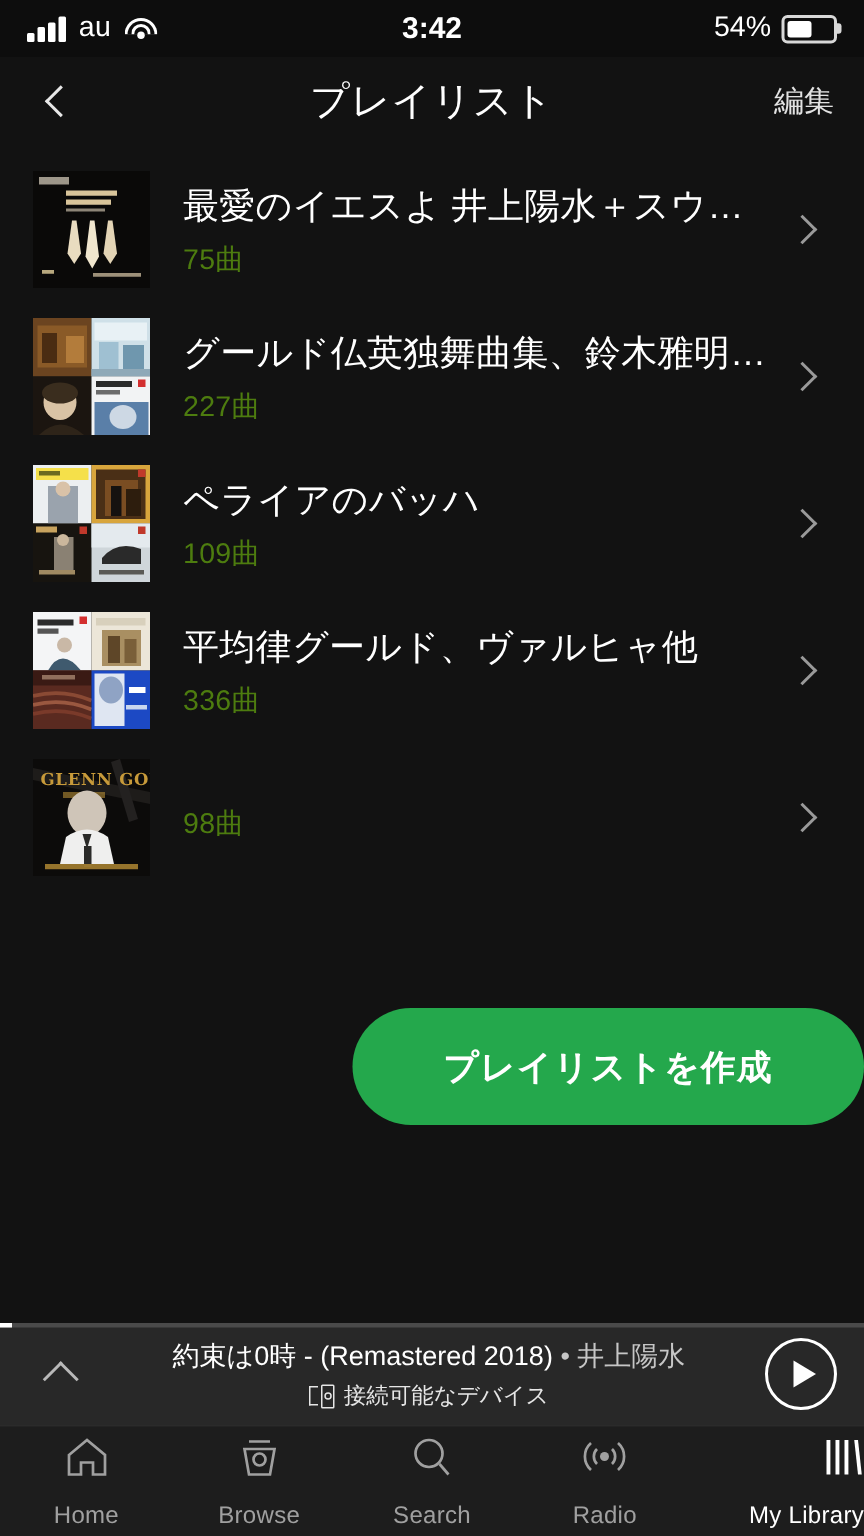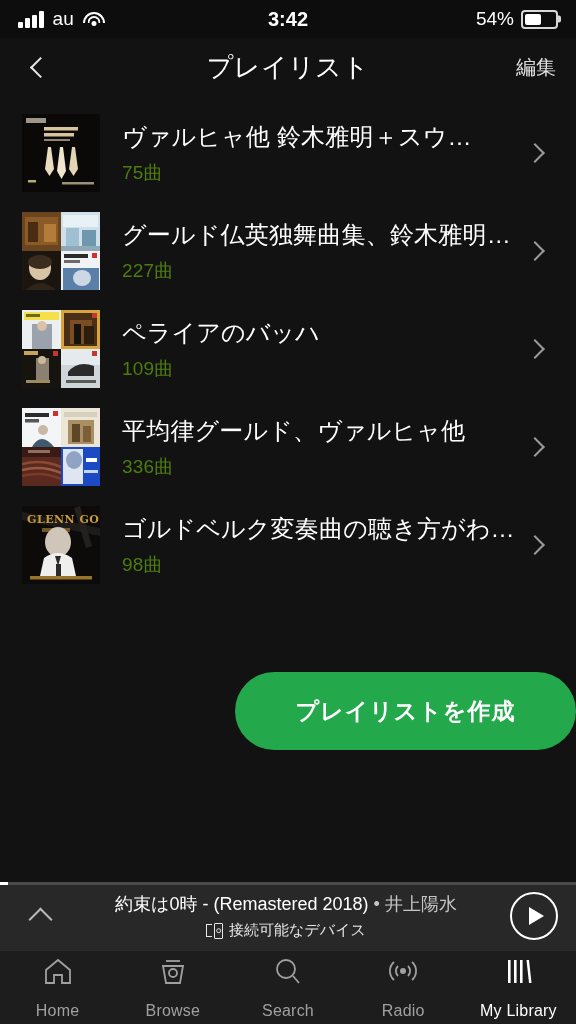--- a/index.html
+++ b/index.html
@@ -103,21 +103,21 @@
     flex:0 0 48px; }
   .play-tri { width:0; height:0; border-left:15px solid #fff;
     border-top:9px solid transparent; border-bottom:9px solid transparent;
     margin-left:4px; }
 
   
   .tabbar { position:absolute; left:0; right:0; bottom:0; height:74px;
     background:#1d1d1d; display:flex; border-top:1px solid #2b2b2b; }
   .tab { flex:1; display:flex; flex-direction:column; align-items:center;
     justify-content:center; gap:16px; cursor:pointer; color:#a0a0a0; }
-  .tab.active { color:#fff; }
+  .tab.active { color:#fff;align-items:flex-end; }
   .tab-label { font-size:16px; letter-spacing:.2px; }
   .tab-ico { height:30px; display:flex; align-items:center; justify-content:center; }
   svg { display:block; }
 </style>
 </head>
 <body>
 
 <div class="statusbar">
   <div class="sb-left">
     <div class="bars">
@@ -161,21 +161,21 @@
         <rect x="22" y="19" width="30" height="3.5" fill="#d8c49a"></rect>
         <rect x="22" y="25" width="26" height="2" fill="#8d8577"></rect>
         <path d="M26 33 l3 0 l3 22 l-4.5 7 l-4.5 -7 z" fill="#e9dcc0"></path>
         <path d="M38 33 l3 0 l3 24 l-4.5 8 l-4.5 -8 z" fill="#f0e6ce"></path>
         <path d="M50 33 l3 0 l3 22 l-4.5 7 l-4.5 -7 z" fill="#e3d4b5"></path>
         <rect x="6" y="66" width="8" height="2.5" fill="#b8a87e"></rect>
         <rect x="40" y="68" width="32" height="2.5" fill="#9d9079"></rect>
       </svg>
     </div>
     <div class="row-text">
-      <div class="row-title">ヴァルヒャ他 鈴木雅明＋スウ…</div>
+      <div class="row-title">最愛のイエスよ 井上陽水＋スウ…</div>
       <div class="row-sub">75曲</div>
     </div>
     <div class="chev-right"></div>
   </div>
 
   <div class="row">
     <div class="cover">
       <svg width="78" height="78" viewBox="0 0 78 78">
         <rect width="78" height="78" fill="#111"></rect>
         <g>
@@ -309,21 +309,20 @@
         <text x="5" y="17" font-family="DejaVu Serif, serif" font-size="11" font-weight="bold" fill="#c79a3a" letter-spacing="0.5">GLENN GOULD</text>
         <rect x="20" y="22" width="28" height="4" fill="#c79a3a" opacity=".55"></rect>
         <ellipse cx="36" cy="36" rx="13" ry="15" fill="#cfc5b8"></ellipse>
         <path d="M22 52 q14 -10 28 0 l4 18 l-36 0 z" fill="#efefee"></path>
         <path d="M33 50 l3 10 l3 -10 z" fill="#2a2a28"></path>
         <rect x="34" y="58" width="5" height="14" fill="#2a2a28"></rect>
         <rect x="8" y="70" width="62" height="3.5" fill="#b98f34" opacity=".8"></rect>
       </svg>
     </div>
     <div class="row-text">
-      <div class="row-title">ゴルドベルク変奏曲の聴き方がわ…</div>
       <div class="row-sub">98曲</div>
     </div>
     <div class="chev-right"></div>
   </div>
 
 </div>
 
 <div class="create-wrap">
   <button class="create-btn" style="background: rgb(36, 168, 76);">プレイリストを作成</button>
 </div>

